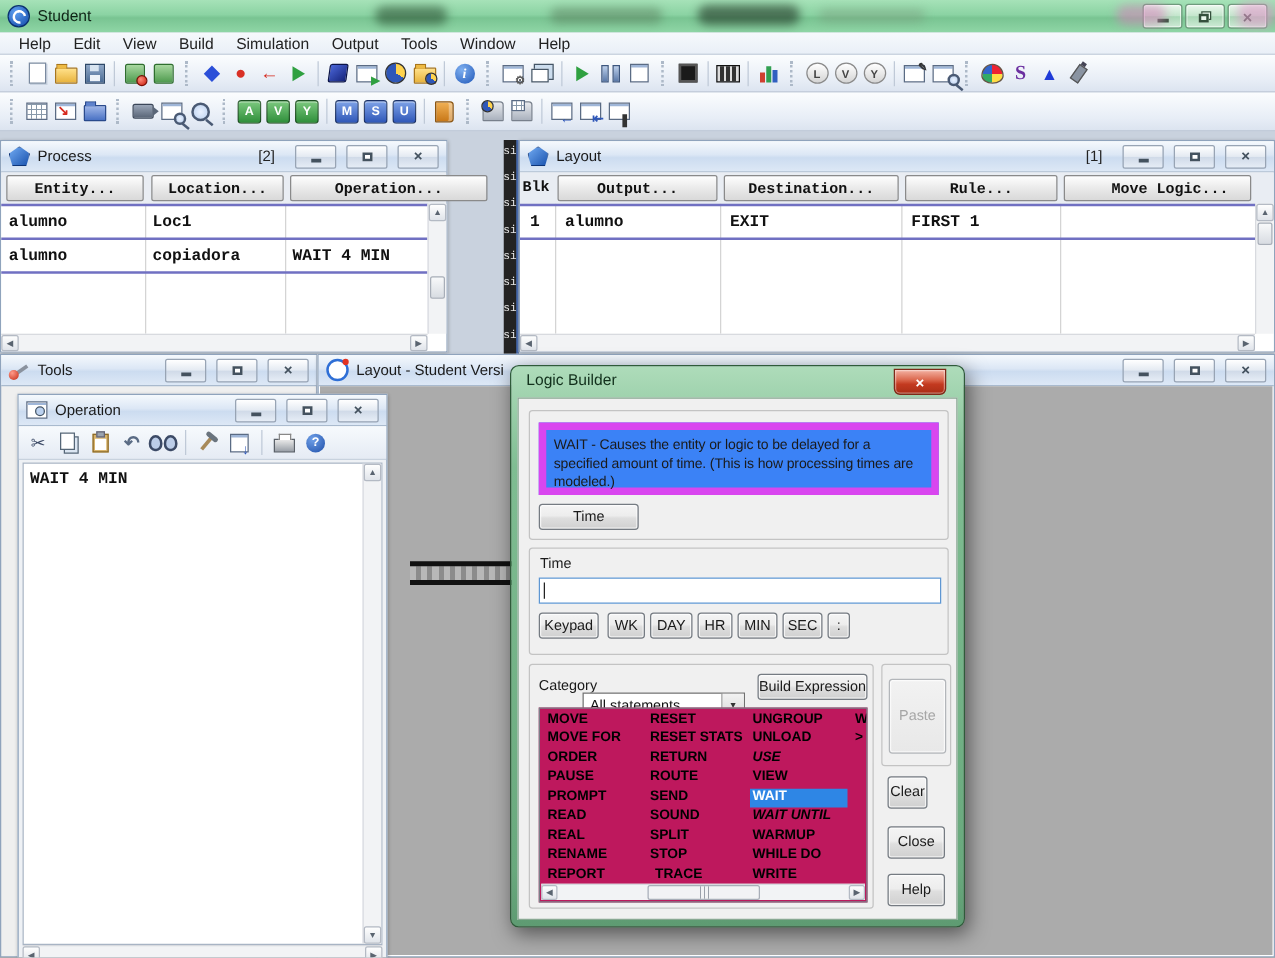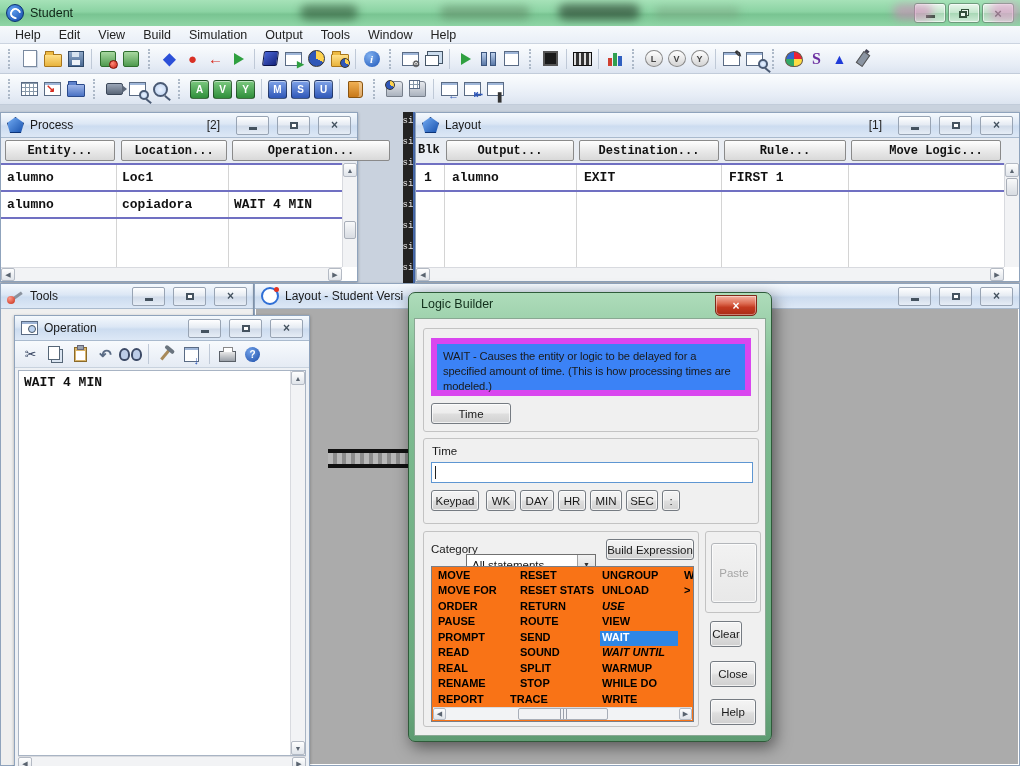--- a/index.html
+++ b/index.html
@@ -177,21 +177,21 @@
         background:linear-gradient(#F4F4F4,#EDEDED 45%,#DEDEDE 55%,#D0D0D0);
         display:flex;align-items:center;justify-content:center;box-sizing:border-box;box-shadow:inset 0 0 0 1px rgba(255,255,255,.7);}
   .btn7.disabled{color:#A6A6A6;border-color:#B3B6BA;background:linear-gradient(#F2F2F2,#E8E8E8);}
   .lbl{position:absolute;font-size:11.5px;color:#1A1A1A;}
   .tminput{position:absolute;background:#FFF;border:1px solid #5E96D2;box-sizing:border-box;}
   .tmcaret{position:absolute;left:3px;top:3px;width:1px;height:13px;background:#222;}
   .ddown{position:absolute;background:#FFF;border:1px solid #707070;box-sizing:border-box;display:flex;align-items:center;}
   .ddown .val{flex:1;padding-left:5px;font-size:11.5px;white-space:nowrap;overflow:hidden;}
   .ddown .arr{width:17px;align-self:stretch;background:linear-gradient(#F2F2F2,#D8D8D8);border-left:1px solid #A0A0A0;
               display:flex;align-items:center;justify-content:center;font-size:7px;color:#333;}
-  .stmtlist{position:absolute;background:#f97316;border:1px solid #7A7F88;overflow:hidden;box-sizing:border-box;}
+  .stmtlist{position:absolute;background:#be185d;border:1px solid #7A7F88;overflow:hidden;box-sizing:border-box;}
   .stmt{position:absolute;height:15px;font-size:11px;font-weight:600;color:#000;white-space:nowrap;padding-left:2px;}
   .stmt.sel{background:#2E86E5;color:#FFF;width:76px;}
 
   
   .layoutwin{left:254px;top:283px;width:766px;height:483px;z-index:11;}
   .layout-client{position:absolute;left:1px;right:1px;top:25px;bottom:1px;background:#ABABAB;}
   .toolswin{left:0;top:283px;width:254px;height:483px;z-index:10;background:#EFEFEF;}
   .opwin{left:14px;top:315px;width:296px;height:470px;z-index:12;background:#EEF1F5;}
 </style>
 </head>
@@ -671,21 +671,21 @@
           <span class="stmt" style="left:4px;top:126px;">REPORT</span>
 
           <span class="stmt" style="left:86px;top:2px;">RESET</span>
           <span class="stmt" style="left:86px;top:17px;text-align:right;">RESET STATS</span>
           <span class="stmt" style="left:86px;top:33px;">RETURN</span>
           <span class="stmt" style="left:86px;top:48px;">ROUTE</span>
           <span class="stmt" style="left:86px;top:64px;">SEND</span>
           <span class="stmt" style="left:86px;top:79px;">SOUND</span>
           <span class="stmt" style="left:86px;top:95px;">SPLIT</span>
           <span class="stmt" style="left:86px;top:110px;">STOP</span>
-          <span class="stmt" style="left:76px;top:126px;">TRACE</span>
+          <span class="stmt" style="left:90px;top:126px;">TRACE</span>
 
           <span class="stmt" style="left:168px;top:2px;">UNGROUP</span>
           <span class="stmt" style="left:168px;top:17px;">UNLOAD</span>
           <span class="stmt" style="left:168px;top:33px;font-style:italic;">USE</span>
           <span class="stmt" style="left:168px;top:48px;">VIEW</span>
           <span class="stmt sel" style="left:168px;top:64px;">WAIT</span>
           <span class="stmt" style="left:168px;top:79px;font-style:italic;">WAIT UNTIL</span>
           <span class="stmt" style="left:168px;top:95px;">WARMUP</span>
           <span class="stmt" style="left:168px;top:110px;">WHILE DO</span>
           <span class="stmt" style="left:168px;top:126px;">WRITE</span>

